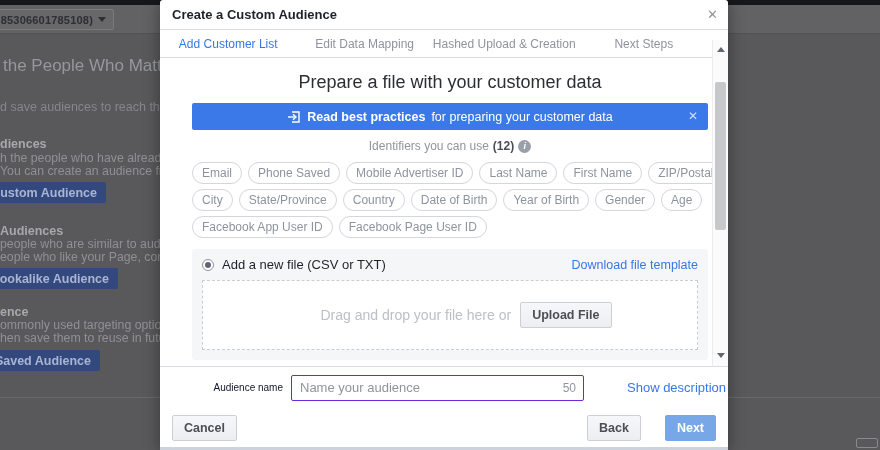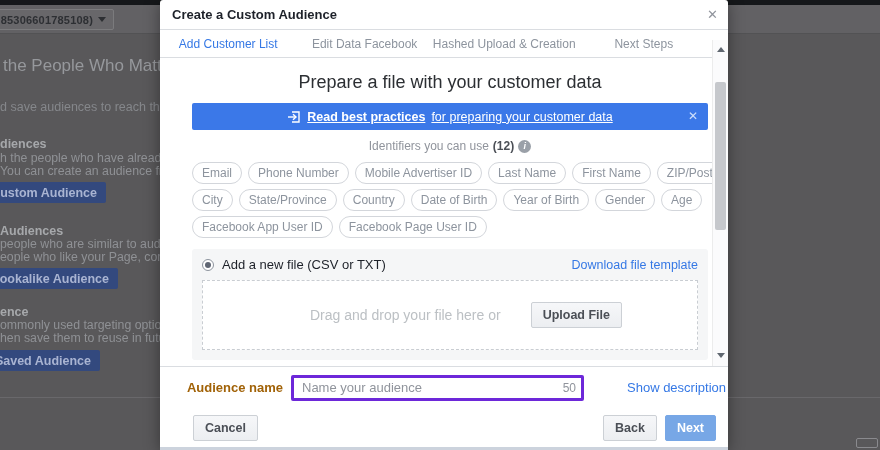--- a/index.html
+++ b/index.html
@@ -33,21 +33,21 @@
   .m-title { position:absolute; left:12px; top:0; line-height:30px; font-size:13px; font-weight:bold; color:#1d2129; }
   .m-close { position:absolute; right:10px; top:7px; font-size:13px; color:#90949c; cursor:pointer; line-height:16px; }
 
   .m-tabs { position:relative; height:28px; border-bottom:1px solid #dadde1; display:flex; align-items:center; padding-right:16px;justify-content:flex-end; }
   .tab { flex:1; text-align:center; font-size:12px; color:#8d949e; cursor:pointer; white-space:nowrap; }
   .tab.active { color:#3578e5; }
 
   .m-scroll { position:absolute; left:14px; top:58px; width:552px; height:308px; overflow:hidden; }
   .m-heading { margin-top:14px; text-align:center; font-size:18px; font-weight:400; color:#2c2f33; }
   .banner { position:relative; margin:10px 18px 0 18px; height:27px; background:#3b78e8; border-radius:2px;
-    display:flex; align-items:center; justify-content:center; gap:6px; color:#fff; font-size:12.5px;text-decoration:underline; }
+    display:flex; align-items:center; justify-content:center; gap:6px; color:#fff; font-size:12.5px; }
   .banner b { font-weight:bold; }
   .banner-close { position:absolute; right:10px; top:6px; font-size:12px; color:#cfe0fb; cursor:pointer; }
   .enter-icon { display:inline-flex; margin-top:1px; }
 
   .identifiers { margin-top:9px; display:flex; align-items:center; justify-content:center; gap:4px;
     font-size:12px; color:#90949c; }
   .identifiers .count { font-weight:bold; color:#4b4f56; }
   .info-icon { width:13px; height:13px; border-radius:50%; background:#9aa0a8; color:#fff; font-size:9px;
     font-weight:bold; display:inline-flex; align-items:center; justify-content:center; font-style:italic; }
 
@@ -62,44 +62,44 @@
     display:inline-flex; align-items:center; justify-content:center; margin-right:8px; cursor:pointer; flex:none; }
   .radio-dot { width:6px; height:6px; border-radius:50%; background:#5f6673; }
   .radio-label { font-size:13px; color:#1d2129; }
   .link { color:#3578e5; font-size:12.5px; cursor:pointer; text-decoration:none; }
   .panel-head .link { margin-left:auto; }
   .dropzone { margin-top:8px; height:70px; border:1px dashed #c9cdd2; background:#fff; display:flex;
     align-items:center; justify-content:center; gap:9px; }
   .drop-text { font-size:14px; color:#bcc0c4;margin-left:32px; }
   .btn { font-size:12.5px; font-weight:bold; color:#4b4f56; background:linear-gradient(#f6f7f9,#eceef1);
     border:1px solid #ccd0d5; border-radius:2px; padding:5px 11px; cursor:pointer; white-space:nowrap;
-    font-family:"Liberation Sans","DejaVu Sans",sans-serif;margin-left:21px; }
+    font-family:"Liberation Sans","DejaVu Sans",sans-serif; }
 
   
   .m-scrollbar { position:absolute; right:0; top:40px; width:16px; height:326px; background:#fbfbfc; border-left:1px solid #ececec; }
   .sb-up, .sb-down { position:absolute; left:4px; width:0; height:0; border-left:4px solid transparent; border-right:4px solid transparent; cursor:pointer; }
   .sb-up { top:7px; border-bottom:5px solid #606770; }
   .sb-down { bottom:8px; border-top:5px solid #606770; }
   .sb-thumb { position:absolute; left:2px; top:42px; width:11px; height:148px; background:#c6c8cc; border-radius:2px; cursor:pointer; }
 
   
   .m-audience { position:absolute; left:0; right:0; top:366px; height:42px; border-top:1px solid #dadde1;
     background:#fff; display:flex; align-items:center; }
-  .aud-label { width:123px; text-align:right; font-size:13px; font-weight:bold; color:#a16207; flex:none; }
+  .aud-label { width:123px; text-align:right; font-size:10px; font-weight:normal; color:#0f172a; flex:none; }
   .aud-input-wrap { position:relative; margin-left:8px; width:293px; flex:none; }
-  .aud-input { width:100%; height:26px; border:3px solid #6d28d9; border-radius:2px; padding:0 32px 0 8px;
+  .aud-input { width:100%; height:26px; border:1px solid #6d28d9; border-radius:2px; padding:0 32px 0 8px;
     font-size:13px; color:#1d2129; font-family:"Liberation Sans","DejaVu Sans",sans-serif; }
   .aud-input::placeholder { color:#90949c; }
   .aud-counter { position:absolute; right:8px; top:6px; font-size:12px; color:#90949c; }
   .m-audience .link { margin-left:43px; font-size:13px; }
 
   .m-footer { position:absolute; left:0; right:0; top:408px; height:39px; background:#fff;
     display:flex; align-items:center; padding:0 12px; }
   .m-footer .spacer { flex:1; }
-  .btn-next { background:#77a7e6; border-color:#77a7e6; color:#fff; margin-left:8px; }
+  .btn-next { background:#77a7e6; border-color:#77a7e6; color:#fff; margin-left:24px; }
   .bottom-strip { position:absolute; left:0; right:0; bottom:0; height:3px; background:#ccd3dd; }
 </style>
 </head>
 <body>
 
 <div class="stage">
 
   <div class="bg">
     <div class="topbar-black"></div>
     <div class="topbar-band"></div>
@@ -132,21 +132,21 @@
 
   <div class="modal">
 
     <div class="m-header">
       <div class="m-title">Create a Custom Audience</div>
       <div class="m-close">✕</div>
     </div>
 
     <div class="m-tabs">
       <div class="tab active">Add Customer List</div>
-      <div class="tab">Edit Data Facebook</div>
+      <div class="tab">Edit Data Mapping</div>
       <div class="tab">Hashed Upload &amp; Creation</div>
       <div class="tab">Next Steps</div>
     </div>
 
     <div class="m-scroll">
       <div class="m-heading">Prepare a file with your customer data</div>
 
       <div class="banner">
         <span class="enter-icon">
           <svg width="14" height="14" viewBox="0 0 14 14" fill="none">
@@ -162,21 +162,21 @@
 
       <div class="identifiers">
         <span>Identifiers you can use</span>
         <span class="count">(12)</span>
         <span class="info-icon">i</span>
       </div>
 
       <div class="pills">
         <div class="pill-row">
           <span class="pill">Email</span>
-          <span class="pill">Phone Number</span>
+          <span class="pill">Phone Saved</span>
           <span class="pill">Mobile Advertiser ID</span>
           <span class="pill">Last Name</span>
           <span class="pill">First Name</span>
           <span class="pill">ZIP/Postal Code</span>
         </div>
         <div class="pill-row">
           <span class="pill">City</span>
           <span class="pill">State/Province</span>
           <span class="pill">Country</span>
           <span class="pill">Date of Birth</span>

